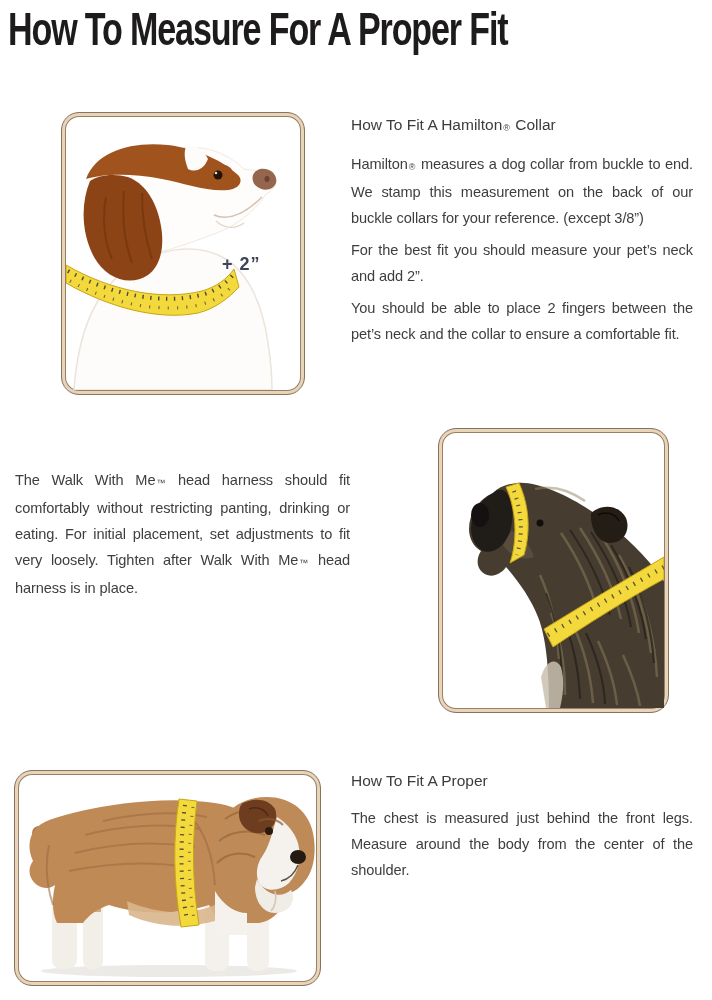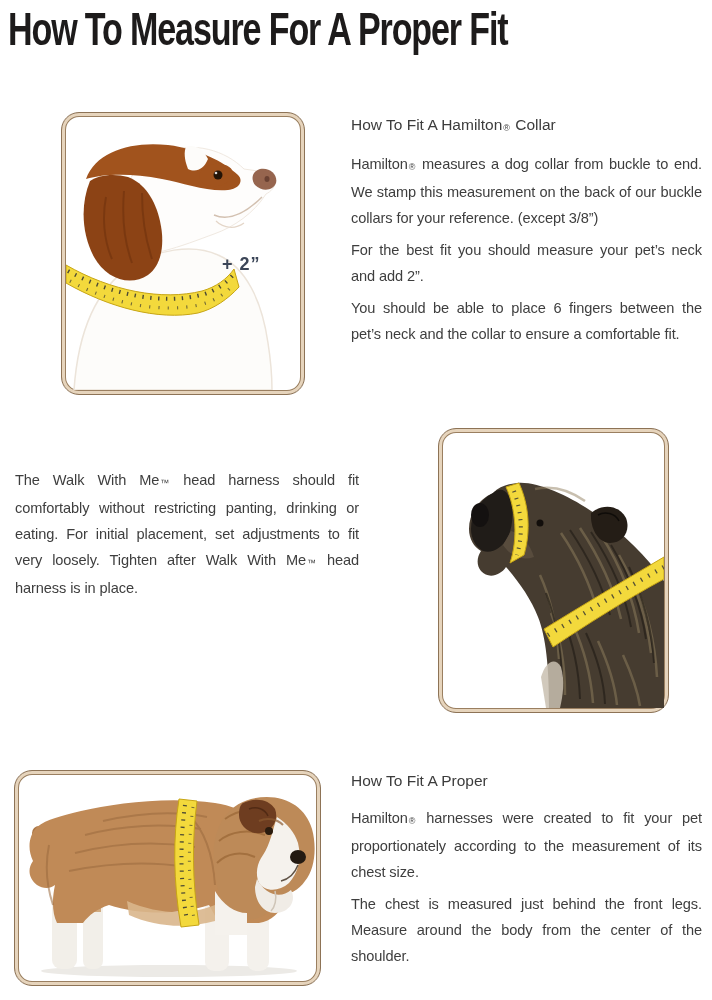--- a/index.html
+++ b/index.html
@@ -23,21 +23,21 @@
   .frame-head   { left:438px; top:428px; width:229px; height:283px; }
   .frame-chest  { left:14px;  top:770px; width:305px; height:214px; }
   .text-col{ position:absolute; }
   .col-collar { left:351px; top:115px; width:359px; }
   .col-head   { left:15px;  top:467px; width:352px; }
   .col-chest  { left:351px; top:771px; width:359px; }
   .sec-heading{
     margin:0 0 14px 0; font-size:15.5px; font-weight:normal; color:#3c3c3c; line-height:20px;
   }
   .para{
-    margin:0 8px 6px 0; font-size:14.6px; line-height:26px; color:#3e3e3e;
+    margin:0 17px 6px 0; font-size:14.6px; line-height:26px; color:#3e3e3e;
     text-align:justify; letter-spacing:-0.1px;
   }
   .para:last-child{ margin-bottom:0; }
   .mk{ font-size:9px; position:relative; top:1px; padding:0 1px; }
   .tape-note{
     position:absolute; left:160px; top:141px;
     font-size:18px; font-weight:bold; color:#3c4658; letter-spacing:1px;
   }
 </style>
 </head>
@@ -76,21 +76,21 @@
       <path d="M4,164 C48,188 96,196 133,188 C149,184 159,177 167,168" stroke="#3b3b33" stroke-width="3.2" stroke-dasharray="1.1 8.2" fill="none" opacity="0.7"></path>
     </g>
   </svg>
   <span class="tape-note">+ 2”</span>
 </div>
 
 <div class="text-col col-collar">
   <h2 class="sec-heading"><span>How To Fit A Hamilton</span><span class="mk">®</span><span> Collar</span></h2>
   <p class="para"><span>Hamilton</span><span class="mk">®</span><span> measures a dog collar from buckle to end. We stamp this measurement on the back of our buckle collars for your reference. (except 3/8”)</span></p>
   <p class="para"><span>For the best fit you should measure your pet’s neck and add 2”.</span></p>
-  <p class="para"><span>You should be able to place 6 fingers between the pet’s neck and the collar to ensure a comfortable fit.</span></p>
+  <p class="para"><span>You should be able to place 2 fingers between the pet’s neck and the collar to ensure a comfortable fit.</span></p>
 </div>
 
 <div class="text-col col-head">
   <p class="para"><span>The Walk With Me</span><span class="mk">™</span><span> head harness should fit comfortably without restricting panting, drinking or eating. For initial placement, set adjustments to fit very loosely. Tighten after Walk With Me</span><span class="mk">™</span><span> head harness is in place.</span></p>
 </div>
 
 <div class="frame frame-head">
   <svg width="221" height="275" viewBox="0 0 221 275" aria-hidden="true">
 
     <path d="M50,60 C36,66 26,80 26,96 C26,106 31,114 38,118 C34,124 33,132 38,138 C45,146 57,143 63,134 C76,149 88,166 95,184 C103,204 106,234 106,275 L221,275 L221,148 C204,124 180,100 154,82 C130,65 96,48 74,50 C64,51 56,54 50,60 Z" fill="#463c30"></path>
@@ -182,15 +182,14 @@
     <g>
       <path d="M160,24 C154,62 154,106 162,152 L180,150 C173,106 173,64 178,26 Z" fill="#f3d93c" stroke="#c7a515" stroke-width="1"></path>
       <path d="M166,30 C161,66 161,106 168,146" stroke="#3b3b33" stroke-width="4" stroke-dasharray="1.3 6" fill="none" opacity="0.9"></path>
       <path d="M174,32 C169,68 169,108 175,144" stroke="#3b3b33" stroke-width="3" stroke-dasharray="1 8" fill="none" opacity="0.7"></path>
     </g>
   </svg>
 </div>
 
 <div class="text-col col-chest">
   <h2 class="sec-heading"><span>How To Fit A Proper</span></h2>
-  <p class="para"><span>Hamilton</span><span class="mk">®</span><span> harnesses were created to fit your pet proportionately according to the measurement of its chest size.</span></p>
   <p class="para"><span>The chest is measured just behind the front legs. Measure around the body from the center of the shoulder.</span></p>
 </div>
 
 </body></html>

